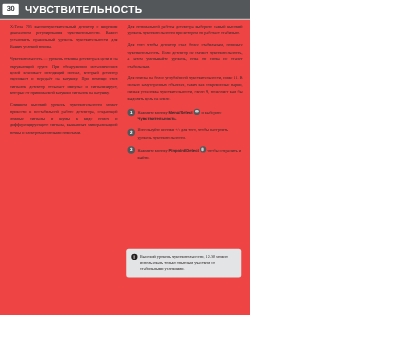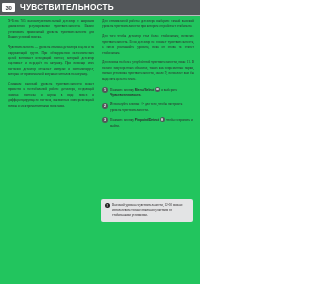--- a/index.html
+++ b/index.html
@@ -4,21 +4,21 @@
 <style>
   html,body{margin:0;padding:0;}
   body{
     width:200px;height:284px;
     background:#ffffff;
     font-family:"Liberation Serif",serif;
     color:#231f20;
     overflow:hidden;
     position:relative;
   }
-  .page{position:relative;width:200px;height:284px;background:#22c55e;}
+  .page{position:relative;width:200px;height:252px;background:#ef4444;}
 
   
   .header{
     position:absolute;left:0;top:0;width:200px;height:15px;
     background:#53575a;
     display:flex;align-items:center;
   }
   .page-badge{
     width:13px;height:9px;margin-left:2px;
     background:#ffffff;border-radius:1px;

